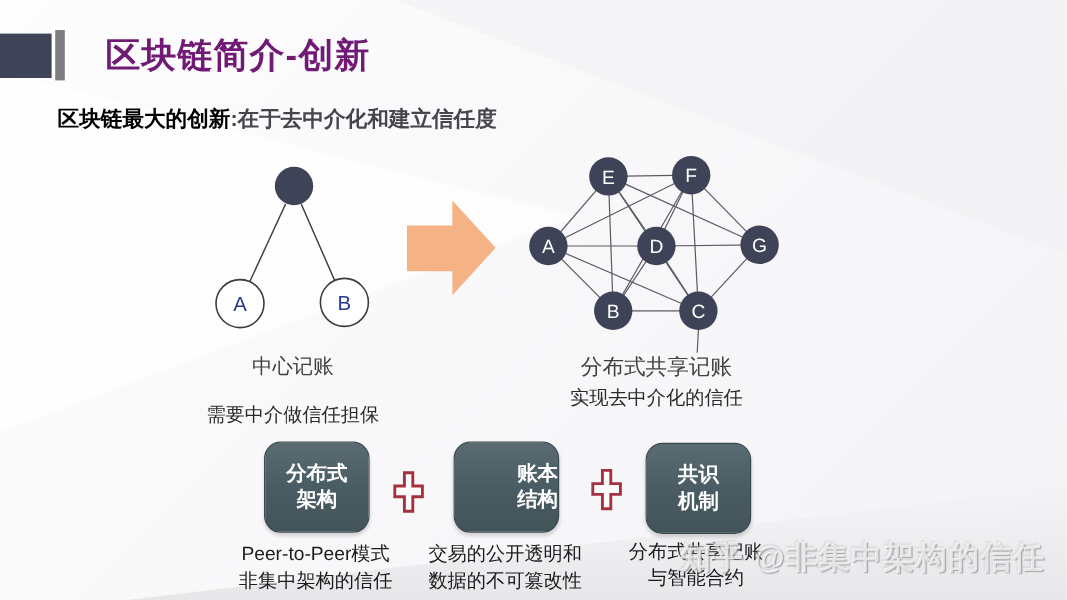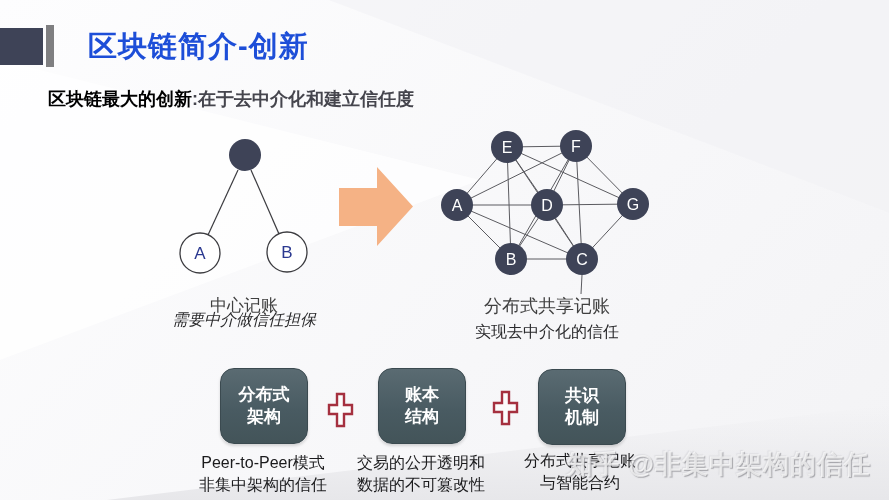--- a/index.html
+++ b/index.html
@@ -13,21 +13,21 @@
   .bg-tri-top{position:absolute;top:0;right:0;width:560px;height:250px;
     background:#f1f1f4;opacity:.55;clip-path:polygon(100% 0,0 0,100% 85%);}
   .bg-tri-mid{position:absolute;top:60px;left:0;width:480px;height:300px;
     background:#ffffff;opacity:.7;clip-path:polygon(0 0,100% 40%,0 100%);}
   .bg-bottom{position:absolute;bottom:0;left:0;width:889px;height:95px;
     background:linear-gradient(to top,#e7e7ea,rgba(231,231,234,0));
     clip-path:polygon(12% 100%,100% 0,100% 100%,0 100%);}
   
   .hdr-block{position:absolute;left:0;top:28px;width:43px;height:37px;background:#3e4357;}
   .hdr-bar{position:absolute;left:46px;top:25px;width:8px;height:42px;background:#7f7f81;}
-  .title{position:absolute;left:88px;top:27px;font-size:29px;font-weight:bold;color:#1d4ed8;letter-spacing:1px;}
+  .title{position:absolute;left:88px;top:27px;font-size:29px;font-weight:bold;color:#701a75;letter-spacing:1px;}
   .subtitle{position:absolute;left:48px;top:87px;font-size:18px;font-weight:bold;}
   .subtitle .hl{color:#000000;}
   .subtitle .rest{color:#45454d;}
   
   .svg-abs{position:absolute;}
   .caption{position:absolute;text-align:center;font-weight:normal;font-size:17px;color:#404040;}
   .subcaption{position:absolute;text-align:center;font-size:16px;color:#2a2a2c;}
   
   .arrow{position:absolute;left:339px;top:167px;}
   
@@ -64,21 +64,21 @@
   <svg class="svg-abs" style="left:148px;top:128px;" width="190" height="150">
     <line class="tree-edge" x1="90" y1="42" x2="60" y2="107"></line>
     <line class="tree-edge" x1="103" y1="42" x2="131" y2="106"></line>
     <circle cx="97" cy="27" r="16" fill="#3e4357"></circle>
     <circle cx="52" cy="125" r="20" fill="#ffffff" stroke="#3c3c40" stroke-width="1.3"></circle>
     <circle cx="139" cy="124" r="20" fill="#ffffff" stroke="#3c3c40" stroke-width="1.3"></circle>
     <text x="52" y="131" text-anchor="middle" font-size="17" fill="#2b3990">A</text>
     <text x="139" y="130" text-anchor="middle" font-size="17" fill="#2b3990">B</text>
   </svg>
   <div class="caption" style="left:158px;top:294px;width:172px;">中心记账</div>
-  <div class="subcaption" style="left:158px;top:310px;width:172px;white-space:nowrap;font-style:italic;">需要中介做信任担保</div>
+  <div class="subcaption" style="left:158px;top:336px;width:172px;white-space:nowrap;">需要中介做信任担保</div>
 
   <svg class="arrow" width="76" height="80">
     <polygon points="0,21 38,21 38,0 74,39.5 38,79 38,59 0,59" fill="#f5b285"></polygon>
   </svg>
 
   <svg class="svg-abs" style="left:428px;top:118px;" width="235" height="180">
 
     <line class="net-edge" x1="79" y1="29" x2="148" y2="28"></line>
     <line class="net-edge" x1="79" y1="29" x2="29" y2="87"></line>
     <line class="net-edge" x1="79" y1="29" x2="83" y2="141"></line>
@@ -118,21 +118,21 @@
   <div class="caption" style="left:432px;top:294px;width:230px;font-size:18px;">分布式共享记账</div>
   <div class="subcaption" style="left:432px;top:322px;width:230px;white-space:nowrap;">实现去中介化的信任</div>
 
   <div class="pillar" style="left:220px;top:368px;justify-content:center;">
     <span>分布式</span>
     <span>架构</span>
   </div>
   <svg class="plus" style="left:327px;top:392px;" width="27" height="36">
     <path d="M10 2 h7 v11 h8 v9 h-8 v12 h-7 v-12 h-8 v-9 h8 z" fill="#fcfcfc" stroke="#a5303f" stroke-width="2.4"></path>
   </svg>
-  <div class="pillar" style="left:378px;top:368px;">
+  <div class="pillar" style="left:378px;top:368px;align-items:flex-end;">
     <span>账本</span>
     <span>结构</span>
   </div>
   <svg class="plus" style="left:492px;top:390px;" width="27" height="36">
     <path d="M10 2 h7 v11 h8 v9 h-8 v12 h-7 v-12 h-8 v-9 h8 z" fill="#fcfcfc" stroke="#a5303f" stroke-width="2.4"></path>
   </svg>
   <div class="pillar" style="left:538px;top:369px;">
     <span>共识</span>
     <span>机制</span>
   </div>

